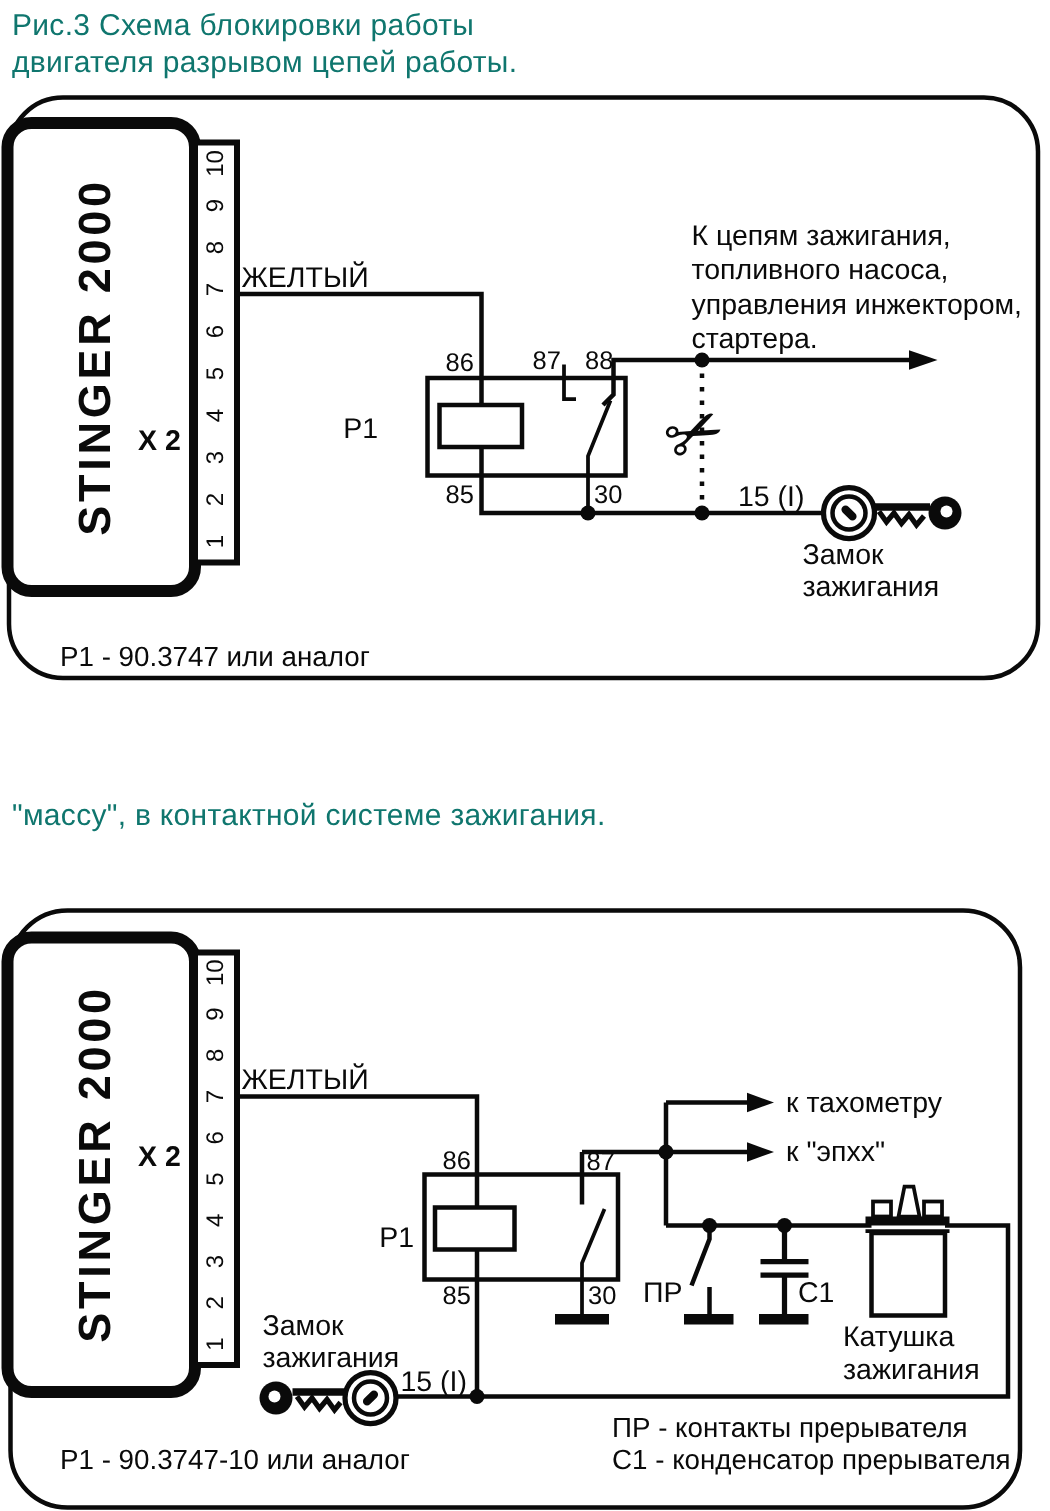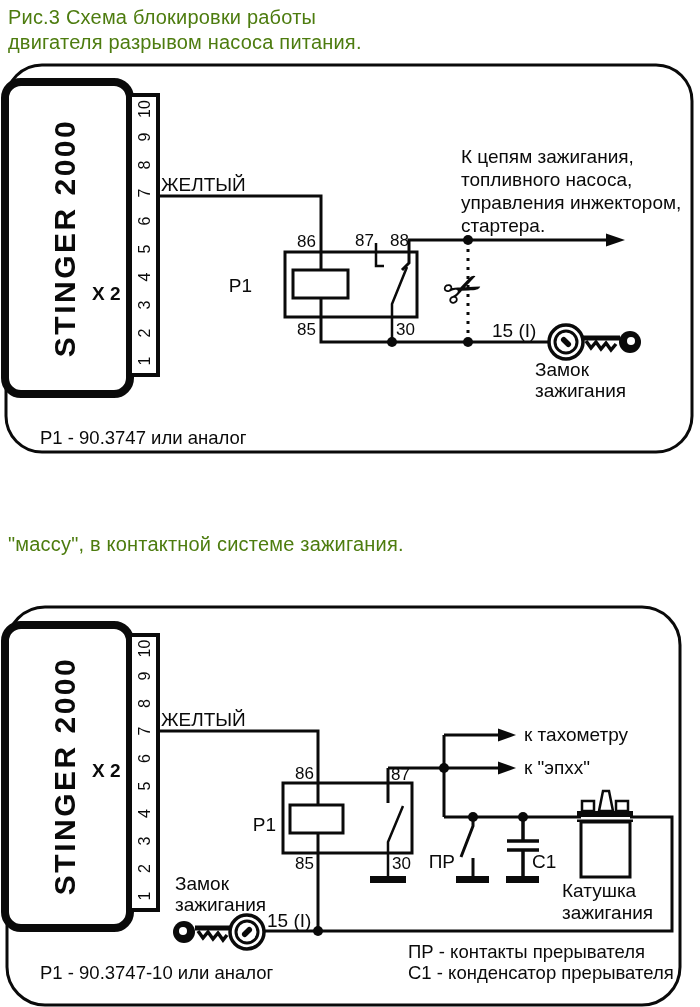--- a/index.html
+++ b/index.html
@@ -2,36 +2,36 @@
 <html><head>
 <meta charset="utf-8">
 <style>
   html,body{margin:0;padding:0;}
   body{
     width:700px;height:1007px;position:relative;background:#fff;
     font-family:"Liberation Sans",sans-serif;color:#000;overflow:hidden;
   }
   .fig-title{
     position:absolute;left:8px;font-size:20px;line-height:25px;
-    color:#4d7c0f;letter-spacing:0.2px;white-space:nowrap;
+    color:#0f766e;letter-spacing:0.2px;white-space:nowrap;
   }
   #title3{top:5px;}
   #title4{top:532px;}
   svg{position:absolute;left:0;}
   svg text{fill:#0a0a0a;}
   .lbl{font-size:17px;}
   .lbl19{font-size:19px;}
   .lbl18{font-size:18.5px;}
 </style>
 </head>
 <body>
 
 <div class="fig-title" id="title3">
   <div>Рис.3  Схема блокировки работы</div>
-  <div>двигателя разрывом насоса питания.</div>
+  <div>двигателя разрывом цепей работы.</div>
 </div>
 
 <svg style="top:60px" width="700" height="400" viewBox="0 0 700 400">
 
   <rect x="6" y="5" width="686" height="387" rx="36" fill="#fff" stroke="#0a0a0a" stroke-width="3"></rect>
 
   <g>
     <rect x="5" y="22" width="125" height="312" rx="16" fill="#fff" stroke="#0a0a0a" stroke-width="8"></rect>
     <text transform="translate(64 178) rotate(-90)" text-anchor="middle" dominant-baseline="central" font-size="30" font-weight="bold" letter-spacing="2.5">STINGER 2000</text>
     <text x="92" y="240" font-size="19" font-weight="bold">X 2</text>

